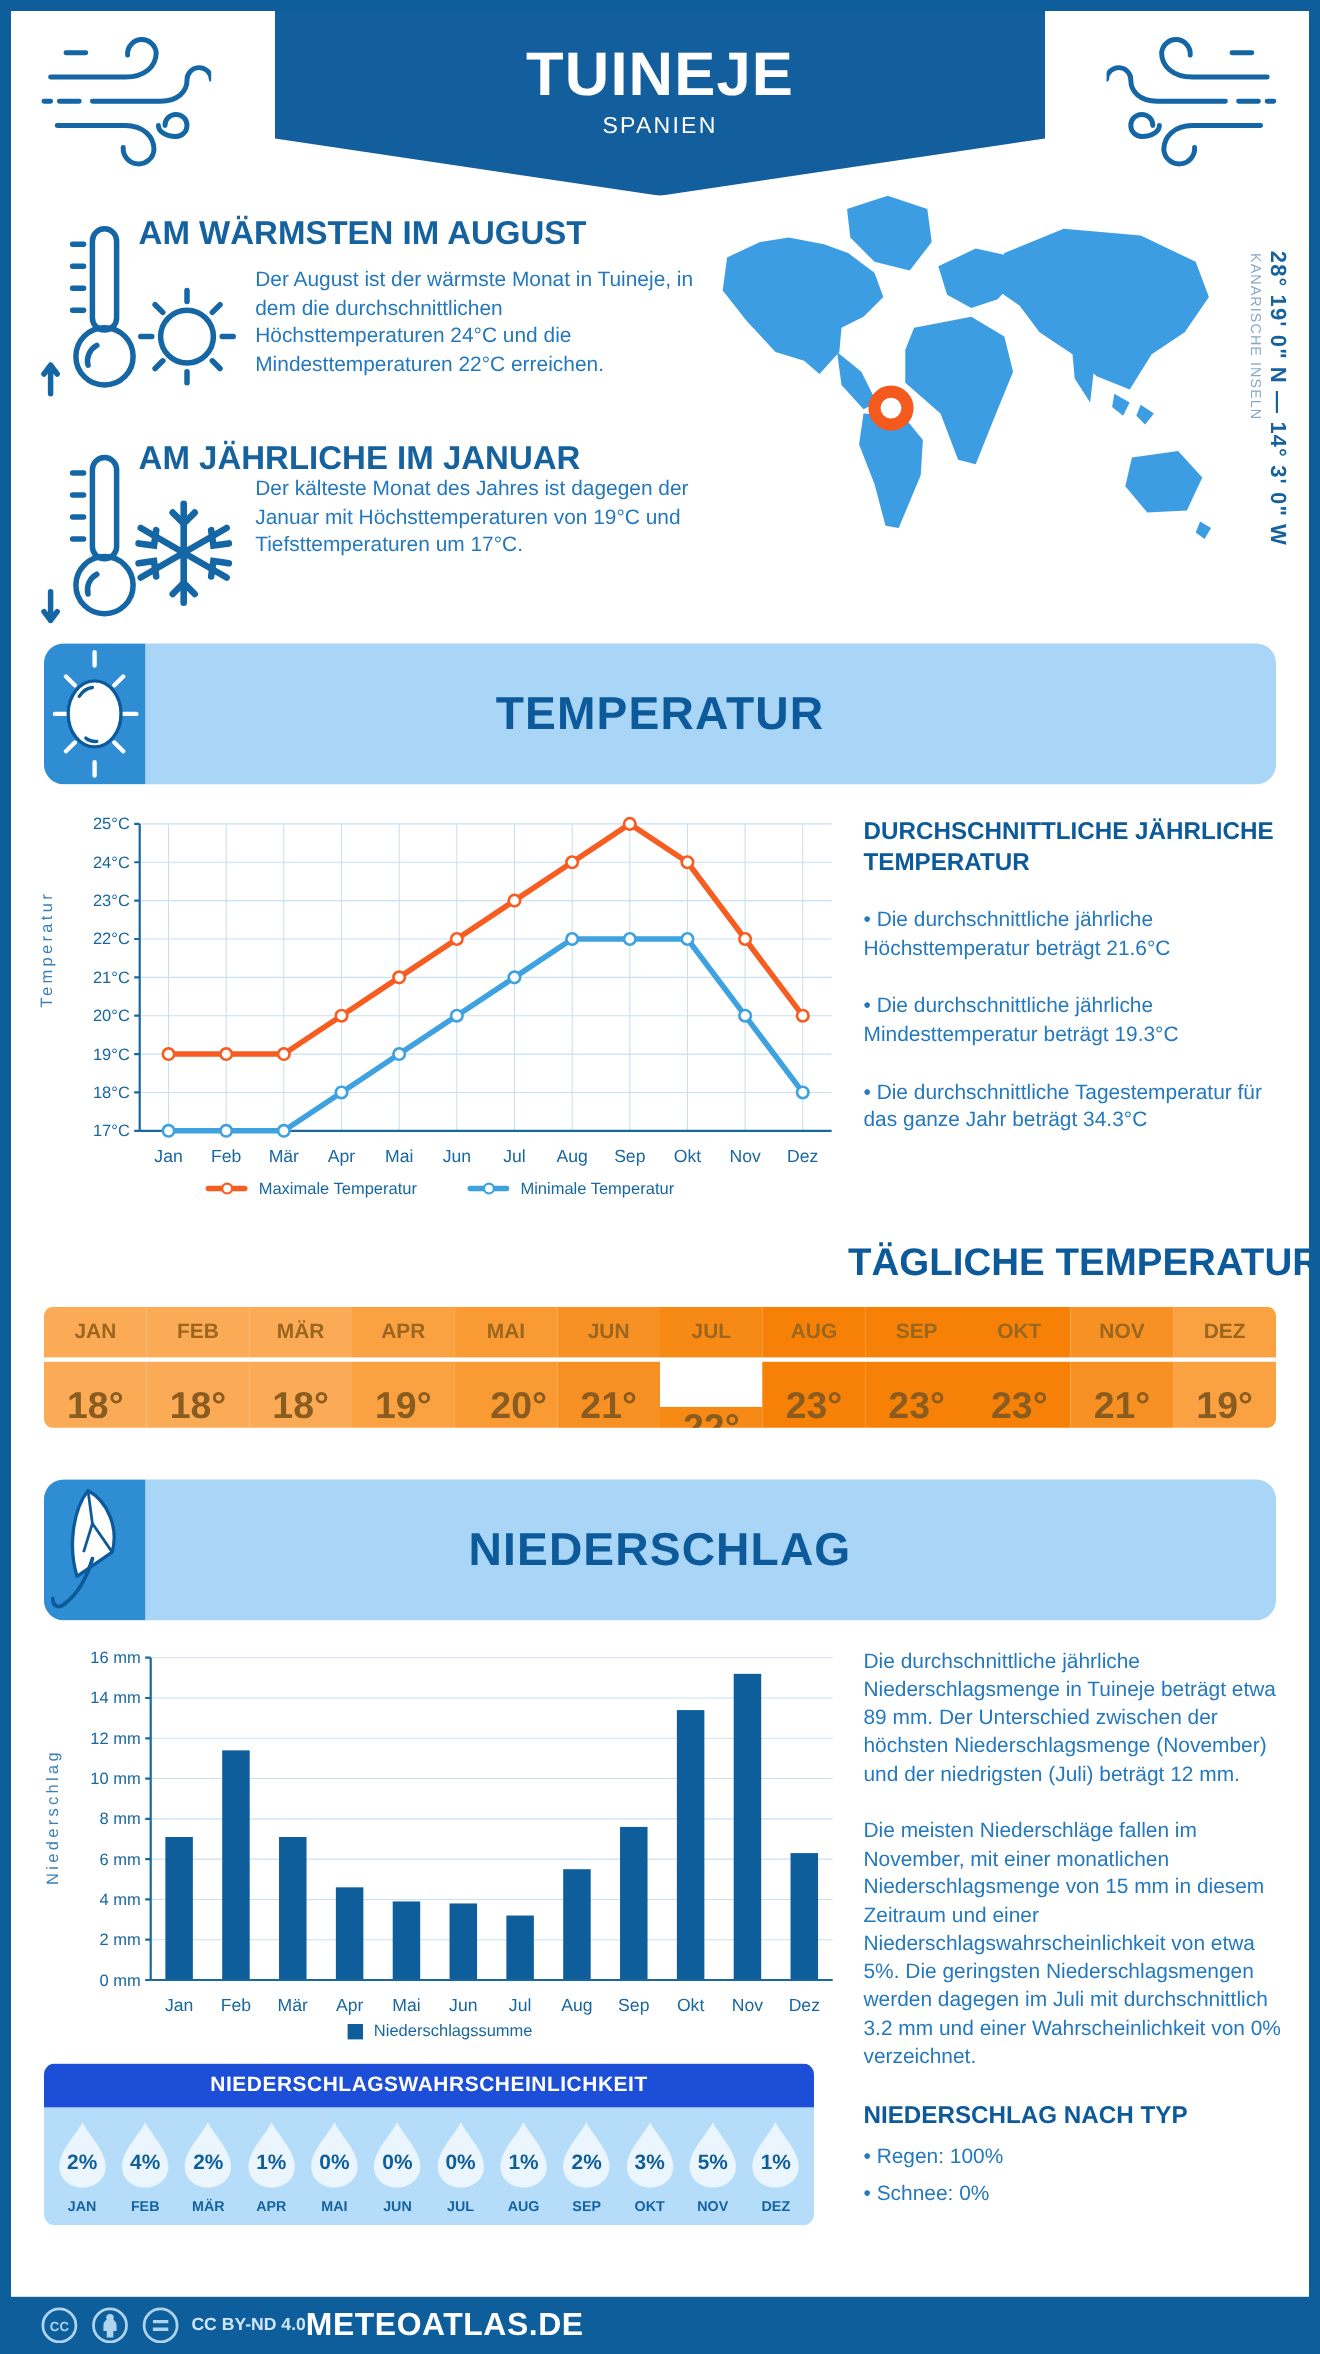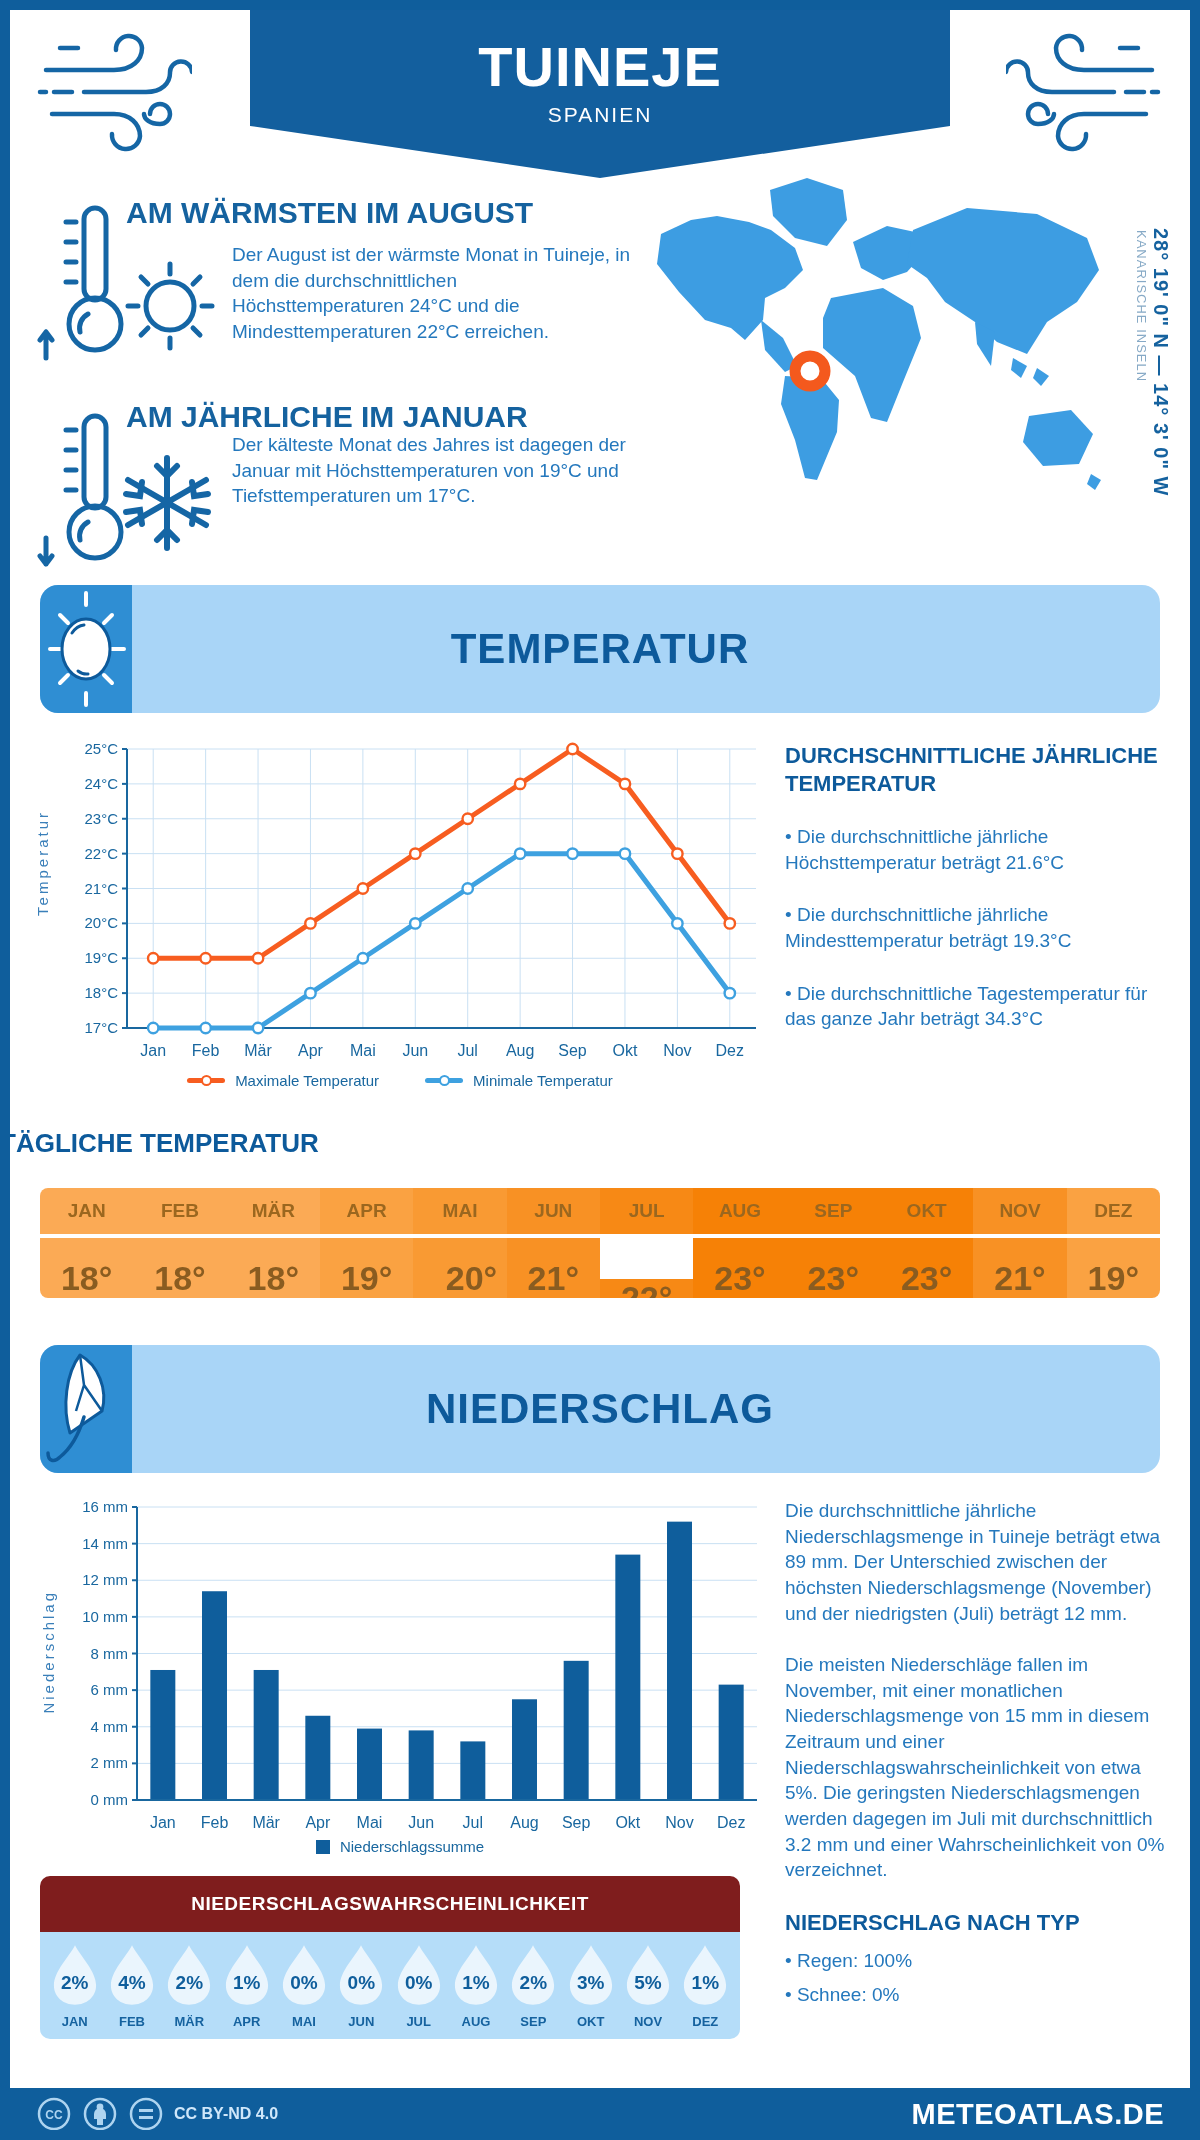--- a/index.html
+++ b/index.html
@@ -37,47 +37,47 @@
   .legend{display:flex;gap:46px;align-items:center;justify-content:center;}
   .legend-item{display:flex;align-items:center;gap:10px;font-size:15px;color:#19679f;}
   .lswatch{width:38px;height:5px;border-radius:3px;position:relative;}
   .lswatch::after{content:"";position:absolute;left:14px;top:-3px;width:7px;height:7px;border-radius:50%;
     background:#fff;border:2px solid currentColor;}
 
   .stats-title{font-size:22px;font-weight:bold;color:#0d5a9b;line-height:1.25;}
   .bullet{font-size:19px;color:#2478bd;line-height:1.35;margin-top:27px;}
   .bullet::before{content:"• ";}
 
-  .daily-title{left:0;top:1128px;width:1200px;text-align:left;font-size:26px;font-weight:bold;color:#0d5a9b;}
+  .daily-title{left:0;top:1128px;width:1200px;text-align:right;font-size:35px;font-weight:bold;color:#0d5a9b;}
 
   
   #temp-table{left:40px;top:1188px;width:1120px;border-radius:8px;overflow:hidden;}
   .tt-row{display:grid;grid-template-columns:repeat(12,1fr);}
   .tt-row.r1{height:46px;}
   .tt-row.r2{height:60px;margin-top:4px;}
   .tt-cell{display:flex;align-items:center;justify-content:center;}
   .r1 .tt-cell{font-size:19px;font-weight:bold;color:#9b671f;}
   .r2 .tt-cell{font-size:34px;font-weight:bold;color:#8a5c20;}
 
   .para{font-size:19px;line-height:1.35;color:#2478bd;margin:0 0 26px 0;}
 
   
   #prob-panel{left:40px;top:1876px;width:700px;border-radius:10px;overflow:hidden;}
-  #prob-head{height:56px;background:#7f1d1d;display:flex;align-items:center;justify-content:center;
+  #prob-head{height:40px;background:#1d4ed8;display:flex;align-items:center;justify-content:center;
     color:#fff;font-size:19px;font-weight:bold;letter-spacing:.5px;}
   #prob-body{background:#b5ddf9;display:grid;grid-template-columns:repeat(12,1fr);padding:10px 6px 10px 6px;}
   .drop-col{display:flex;flex-direction:column;align-items:center;}
   .drop-wrap{position:relative;width:46px;height:66px;}
   .drop-wrap .pct{position:absolute;left:0;top:30px;width:100%;text-align:center;
     font-size:19px;font-weight:bold;color:#0f5e9c;}
   .drop-month{margin-top:6px;font-size:13px;font-weight:bold;color:#15629f;}
 
   
   #footer{left:0;top:2088px;width:1200px;height:52px;background:#0f5e9c;display:flex;
-    align-items:center;justify-content:space-between;padding:0 36px;box-sizing:border-box;gap:29px;}
+    align-items:center;padding:0 36px;box-sizing:border-box;}
   #footer .lic{display:flex;align-items:center;gap:10px;color:#cfe7fa;font-size:16px;font-weight:bold;}
   #footer .brand{color:#fff;font-size:29px;font-weight:bold;letter-spacing:.5px;}
 </style>
 </head>
 <body>
 
 <div id="page">
 
   <svg class="abs" style="left:32px;top:22px" width="160" height="140" viewBox="0 0 160 140" fill="none" stroke="#1566a5" stroke-width="4.5" stroke-linecap="round">
     <path d="M14 48 h68 c18 0 28 -10 28 -22 a13 13 0 1 0 -26 2"></path>

